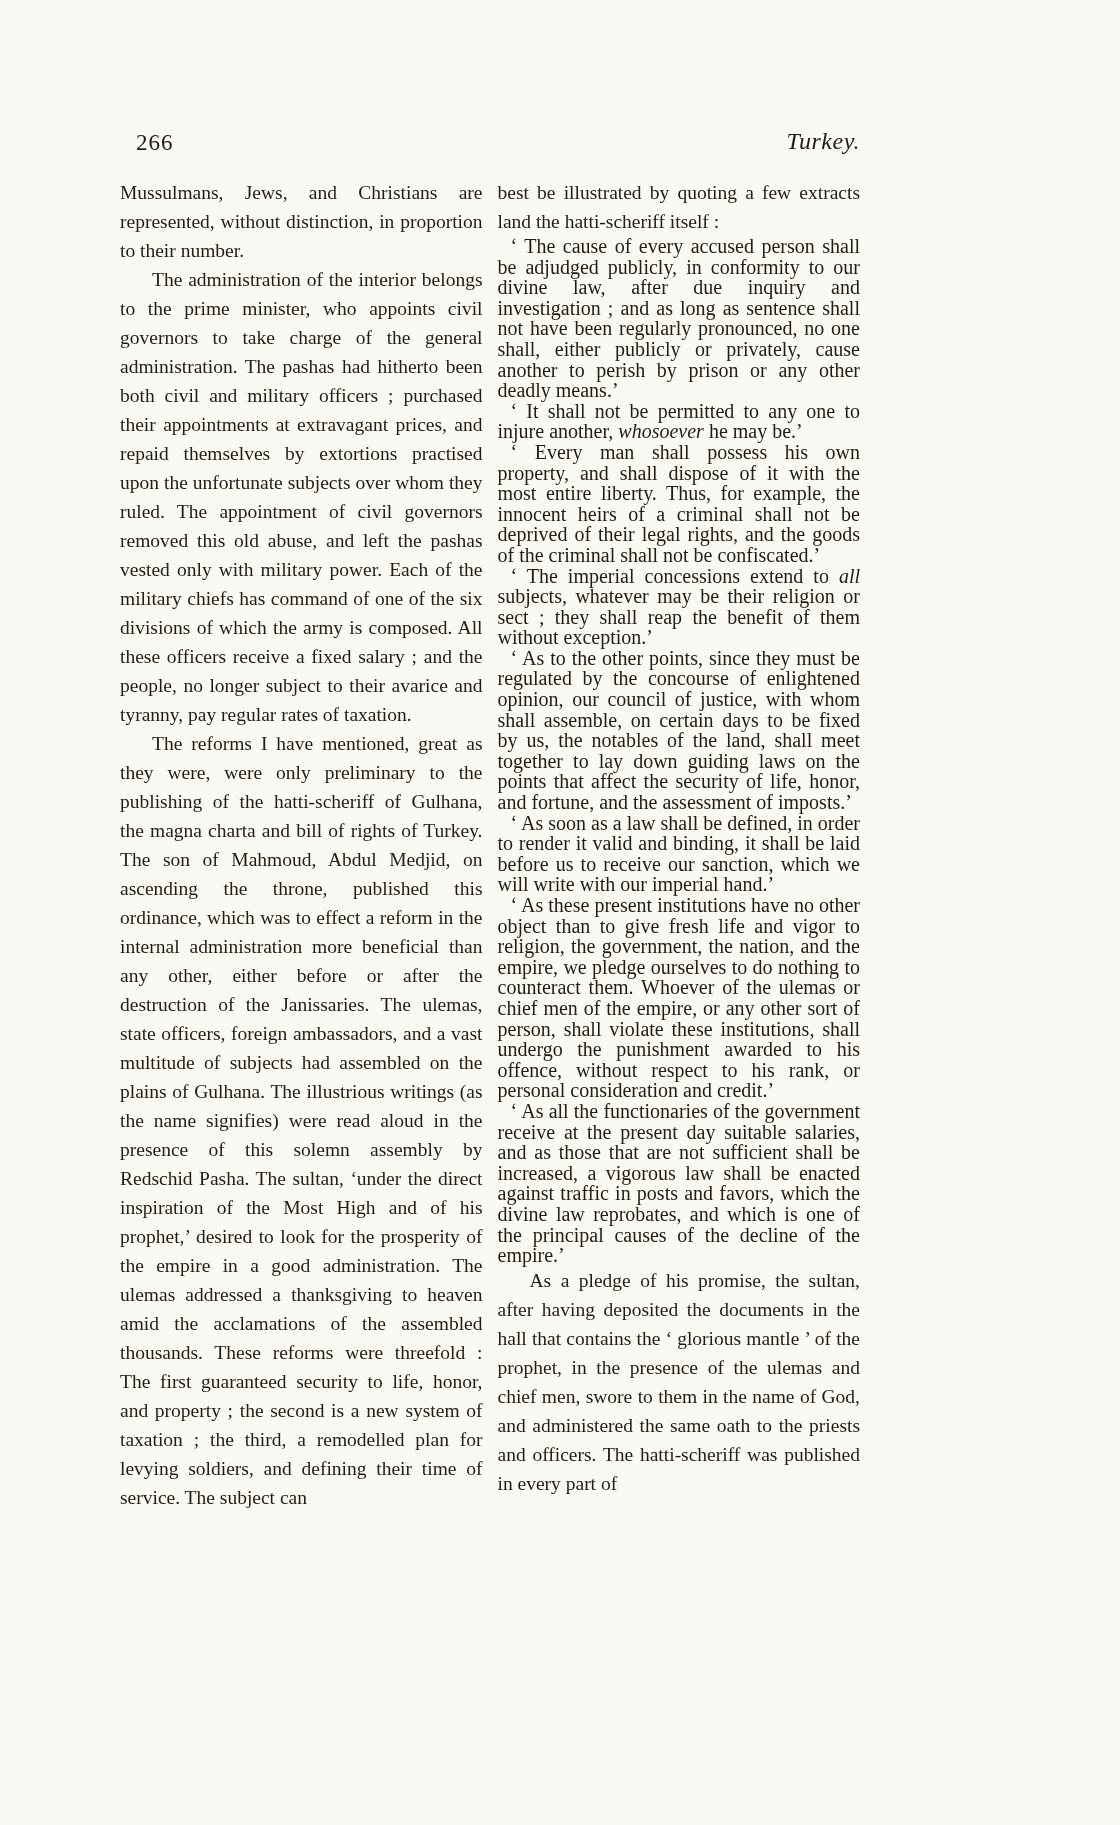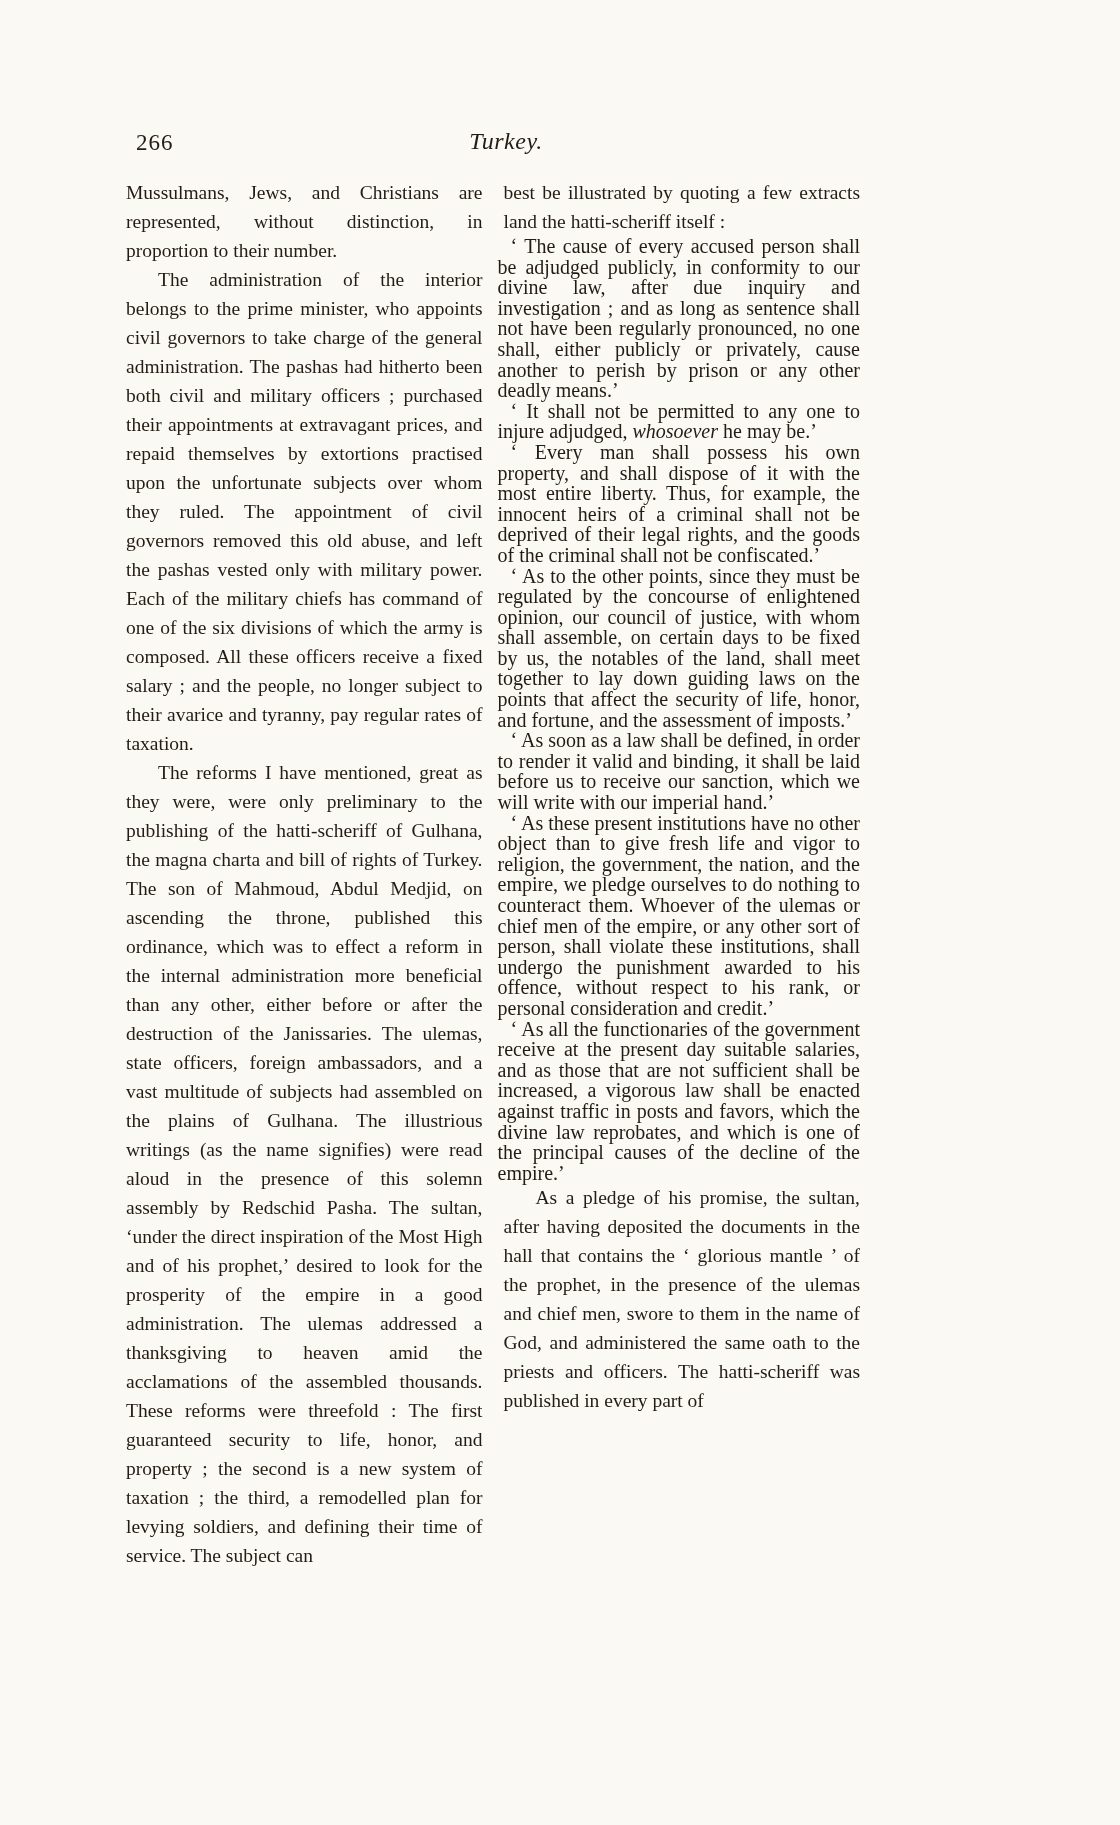--- a/index.html
+++ b/index.html
@@ -29,37 +29,36 @@
     left: 0;
     top: 2px;
     font-size: 23px;
     letter-spacing: 1px;
   }
   .running-title {
     position: absolute;
     left: 16px;
     right: 0;
     top: 0;
-    text-align: center;
+    text-align: right;
     font-style: italic;
     font-size: 24px;
     letter-spacing: 0.5px;
   }
   .columns {
     display: flex;
     gap: 15px;
     margin-top: 16px;
   }
   .col { flex: 1; min-width: 0; }
   p { margin: 0; text-align: justify; }
   .body {
     font-size: 19.5px;
     line-height: 29px;
     text-indent: 32px;
-    margin-left: 6px;
   }
   .first { text-indent: 0; }
   .extract {
     font-size: 20px;
     line-height: 20.6px;
     text-indent: 13px;
   }
   .extract i { }
 </style>
 </head>
@@ -78,24 +77,25 @@
       <p class="body first">Mussulmans, Jews, and Christians are represented, without distinction, in proportion to their number.</p>
       <p class="body">The administration of the interior belongs to the prime minister, who appoints civil governors to take charge of the general administration. The pashas had hitherto been both civil and military officers ; purchased their appointments at extravagant prices, and repaid themselves by extortions practised upon the unfortunate subjects over whom they ruled. The appointment of civil governors removed this old abuse, and left the pashas vested only with military power. Each of the military chiefs has command of one of the six divisions of which the army is composed. All these officers receive a fixed salary ; and the people, no longer subject to their avarice and tyranny, pay regular rates of taxation.</p>
       <p class="body">The reforms I have mentioned, great as they were, were only preliminary to the publishing of the hatti-scheriff of Gulhana, the magna charta and bill of rights of Turkey. The son of Mahmoud, Abdul Medjid, on ascending the throne, published this ordinance, which was to effect a reform in the internal administration more beneficial than any other, either before or after the destruction of the Janissaries. The ulemas, state officers, foreign ambassadors, and a vast multitude of subjects had assembled on the plains of Gulhana. The illustrious writings (as the name signifies) were read aloud in the presence of this solemn assembly by Redschid Pasha. The sultan, ‘under the direct inspiration of the Most High and of his prophet,’ desired to look for the prosperity of the empire in a good administration. The ulemas addressed a thanksgiving to heaven amid the acclamations of the assembled thousands. These reforms were threefold : The first guaranteed security to life, honor, and property ; the second is a new system of taxation ; the third, a remodelled plan for levying soldiers, and defining their time of service. The subject can</p>
     </div>
 
     <div class="col">
       <p class="body first">best be illustrated by quoting a few extracts land the hatti-scheriff itself :</p>
 
       <p class="extract"><span>‘ The cause of every accused person shall be adjudged publicly, in conformity to our divine law, after due inquiry and investigation ; and as long as sentence shall not have been regularly pronounced, no one shall, either publicly or privately, cause another to perish by prison or any other deadly means.’</span><i></i><span></span></p>
 
-      <p class="extract"><span>‘ It shall not be permitted to any one to injure adjudged, </span><i>whosoever</i><span> he may be.’</span></p>
+      <p class="extract"><span>‘ It shall not be permitted to any one to injure another, </span><i>whosoever</i><span> he may be.’</span></p>
 
       <p class="extract"><span>‘ Every man shall possess his own property, and shall dispose of it with the most entire liberty.  Thus, for example, the innocent heirs of a criminal shall not be deprived of their legal rights, and the goods of the criminal shall not be confiscated.’</span><i></i><span></span></p>
 
+      <p class="extract"><span>‘ The imperial concessions extend to </span><i>all</i><span> subjects, whatever may be their religion or sect ; they shall reap the benefit of them without exception.’</span></p>
 
       <p class="extract"><span>‘ As to the other points, since they must be regulated by the concourse of enlightened opinion, our council of justice, with whom shall assemble, on certain days to be fixed by us, the notables of the land, shall meet together to lay down guiding laws on the points that affect the security of life, honor, and fortune, and the assessment of imposts.’</span><i></i><span></span></p>
 
       <p class="extract"><span>‘ As soon as a law shall be defined, in order to render it valid and binding, it shall be laid before us to receive our sanction, which we will write with our imperial hand.’</span><i></i><span></span></p>
 
       <p class="extract"><span>‘ As these present institutions have no other object than to give fresh life and vigor to religion, the government, the nation, and the empire, we pledge ourselves to do nothing to counteract them.  Whoever of the ulemas or chief men of the empire, or any other sort of person, shall violate these institutions, shall undergo the punishment awarded to his offence, without respect to his rank, or personal consideration and credit.’</span><i></i><span></span></p>
 
       <p class="extract"><span>‘ As all the functionaries of the government receive at the present day suitable salaries, and as those that are not sufficient shall be increased, a vigorous law shall be enacted against traffic in posts and favors, which the divine law reprobates, and which is one of the principal causes of the decline of the empire.’</span><i></i><span></span></p>
 
       <p class="body">As a pledge of his promise, the sultan, after having deposited the documents in the hall that contains the ‘ glorious mantle ’ of the prophet, in the presence of the ulemas and chief men, swore to them in the name of God, and administered the same oath to the priests and officers.  The hatti-scheriff was published in every part of</p>

